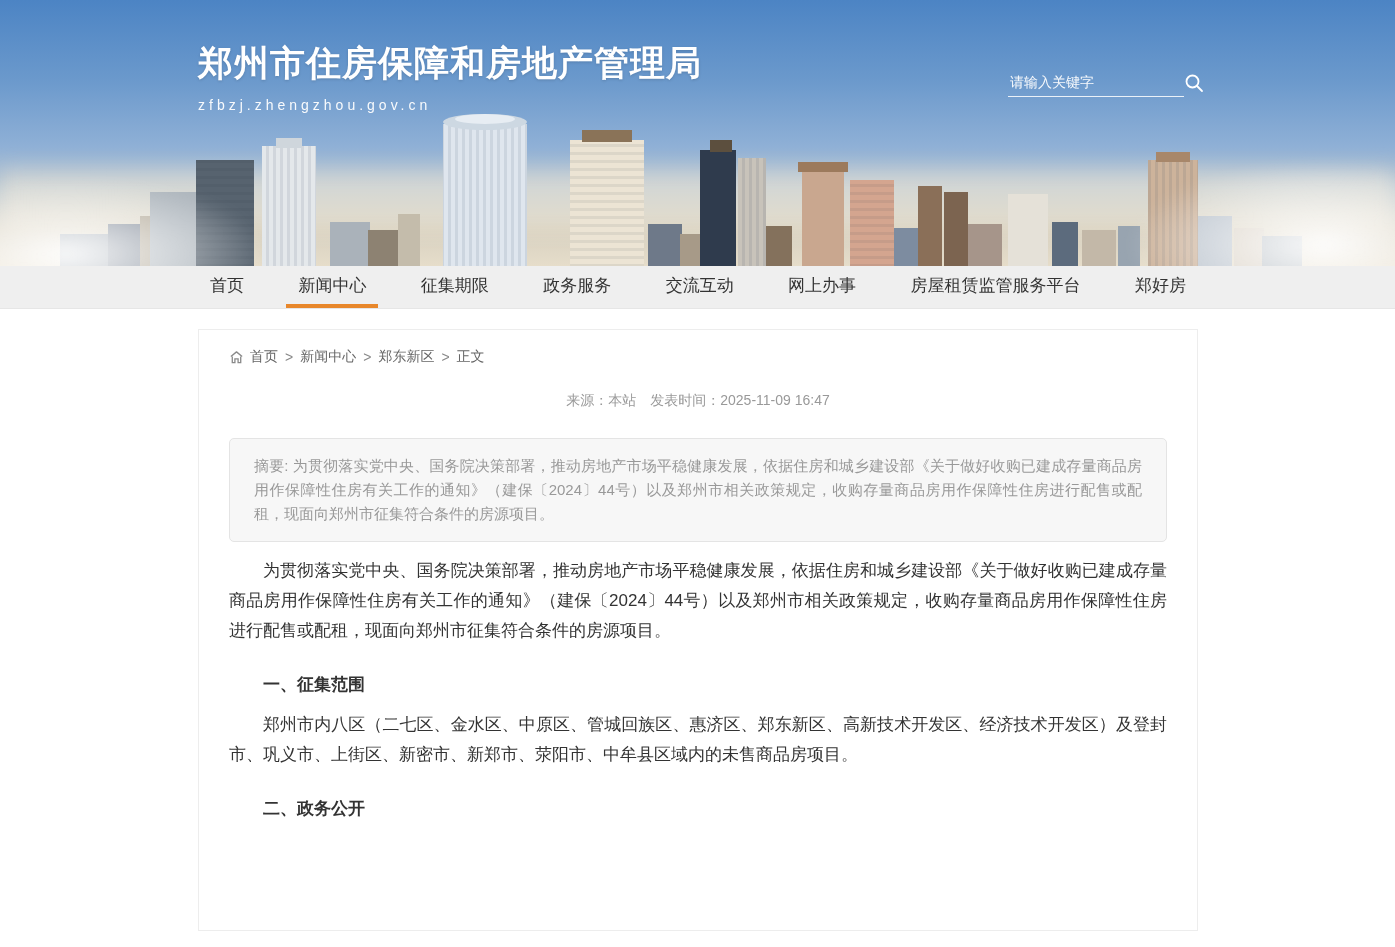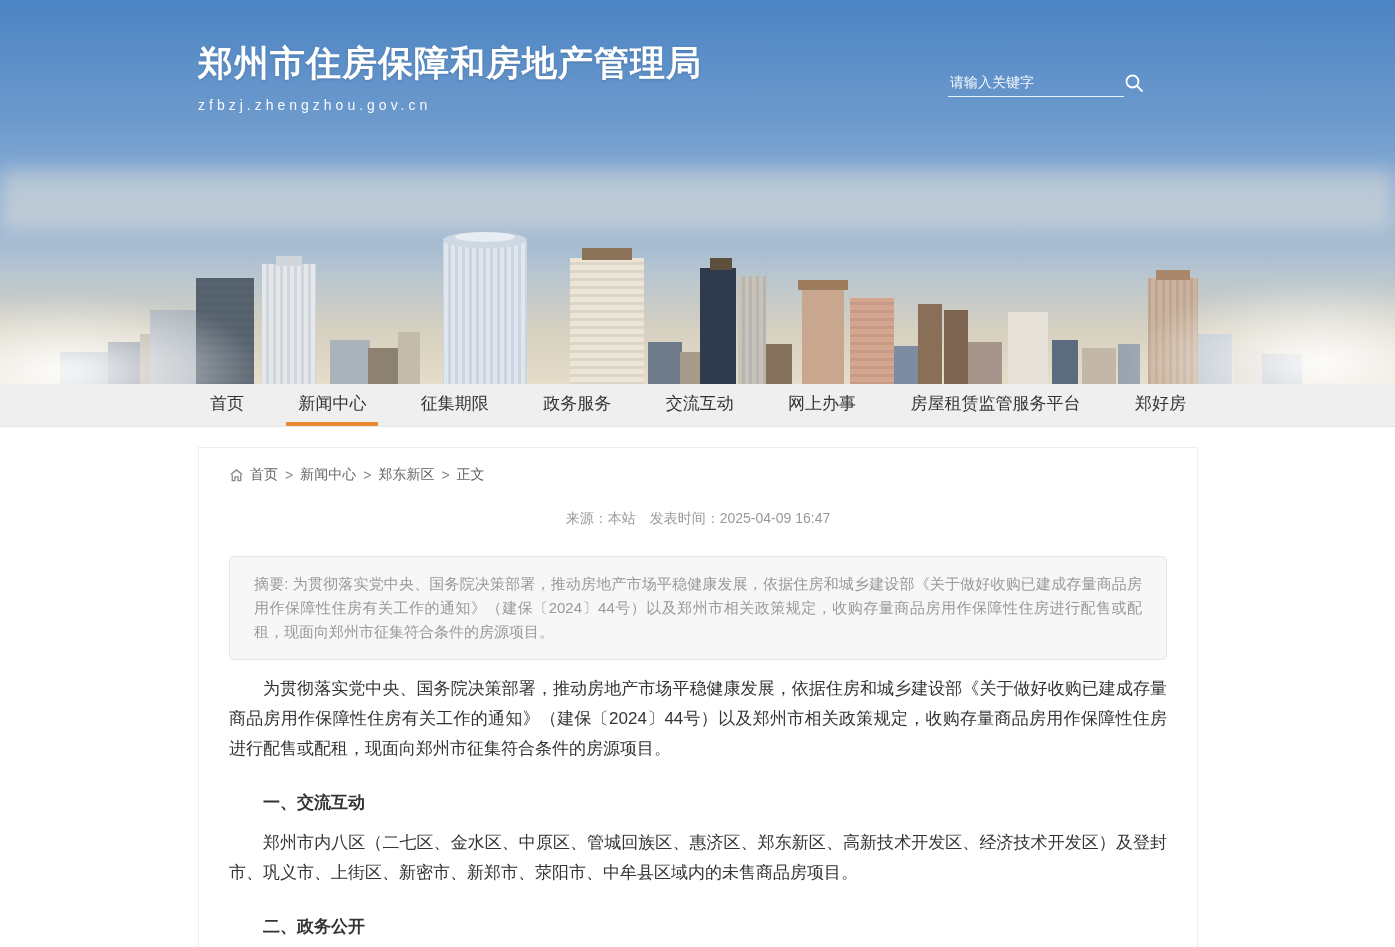--- a/index.html
+++ b/index.html
@@ -1,30 +1,30 @@
 <!DOCTYPE html>
 <html><head>
 <meta charset="utf-8">
 <style>
   html,body{margin:0;padding:0;width:1395px;height:947px;overflow:hidden;background:#fff;
     font-family:"Liberation Sans","DejaVu Sans",sans-serif;}
   
-  .hero{position:relative;width:100%;height:384px;overflow:hidden;
+  .hero{position:relative;width:100%;height:266px;overflow:hidden;
     background:linear-gradient(180deg,#4c84c4 0%,#6b99cc 30%,#8fb0d6 55%,#b9c6cf 72%,#d6d0c0 86%,#e6ddca 100%);}
   .haze{position:absolute;left:0;right:0;top:170px;height:60px;background:rgba(248,238,218,.45);filter:blur(10px);z-index:1;}
   .skyline{position:absolute;left:0;bottom:0;width:1395px;height:170px;z-index:2;}
   .cloud{position:absolute;z-index:3;filter:blur(7px);}
   .cloud.left{left:-70px;bottom:-40px;width:340px;height:130px;
     background:radial-gradient(ellipse at 40% 60%,rgba(255,255,255,.95) 0%,rgba(255,255,255,0) 70%);}
   .cloud.right{right:-60px;bottom:-35px;width:330px;height:140px;
     background:radial-gradient(ellipse at 60% 60%,rgba(255,255,255,.95) 0%,rgba(255,255,255,0) 70%);}
   .hero-text{position:absolute;left:198px;top:40px;z-index:4;color:#fff;}
   .site-title{font-size:35px;font-weight:700;letter-spacing:1px;text-shadow:0 1px 3px rgba(0,0,0,.15);}
   .site-url{margin-top:10px;font-size:14px;letter-spacing:4px;color:rgba(255,255,255,.95);}
-  .hero-search{position:absolute;left:948px;top:68px;z-index:4;display:flex;align-items:flex-end;gap:0;}
+  .hero-search{position:absolute;left:1008px;top:68px;z-index:4;display:flex;align-items:flex-end;gap:0;}
   .hero-search input{width:172px;background:transparent;border:none;outline:none;
     border-bottom:1px solid rgba(255,255,255,.85);padding:6px 2px;font-size:14px;color:#fff;}
   .hero-search input::placeholder{color:rgba(255,255,255,.95);}
   .search-btn{background:none;border:none;padding:0 0 4px 0;cursor:pointer;line-height:0;}
   
   .navbar{width:100%;height:42px;background:#efefef;border-bottom:1px solid #e6e6e6;}
   .nav-inner{width:1000px;margin-left:198px;height:42px;display:flex;justify-content:space-between;}
   .nav-item{display:flex;align-items:center;padding:0 12px;font-size:17px;color:#333;
     text-decoration:none;border-bottom:4px solid transparent;box-sizing:border-box;cursor:pointer;}
   .nav-item.active{border-bottom-color:#e8872b;}
@@ -161,26 +161,26 @@
     <span class="crumb-sep">&gt;</span>
     <a>新闻中心</a>
     <span class="crumb-sep">&gt;</span>
     <a>郑东新区</a>
     <span class="crumb-sep">&gt;</span>
     <span>正文</span>
   </div>
 
 
   <div class="art-meta">
-    <span>来源：</span><span class="mv">本站</span><span>发表时间：</span><span>2025-04-09 16:47</span>
+    <span>来源：</span><span class="mv">本站</span><span>发表时间：</span><span>2025-11-09 16:47</span>
   </div>
 
   <div class="summary">摘要: 为贯彻落实党中央、国务院决策部署，推动房地产市场平稳健康发展，依据住房和城乡建设部《关于做好收购已建成存量商品房用作保障性住房有关工作的通知》（建保〔2024〕44号）以及郑州市相关政策规定，收购存量商品房用作保障性住房进行配售或配租，现面向郑州市征集符合条件的房源项目。</div>
 
   <div class="body-text">
     <p>为贯彻落实党中央、国务院决策部署，推动房地产市场平稳健康发展，依据住房和城乡建设部《关于做好收购已建成存量商品房用作保障性住房有关工作的通知》（建保〔2024〕44号）以及郑州市相关政策规定，收购存量商品房用作保障性住房进行配售或配租，现面向郑州市征集符合条件的房源项目。</p>
-    <h3>一、交流互动</h3>
+    <h3>一、征集范围</h3>
     <p>郑州市内八区（二七区、金水区、中原区、管城回族区、惠济区、郑东新区、高新技术开发区、经济技术开发区）及登封市、巩义市、上街区、新密市、新郑市、荥阳市、中牟县区域内的未售商品房项目。</p>
     <h3>二、政务公开</h3>
 
   </div>
 
 </div>
 
 </body></html>

